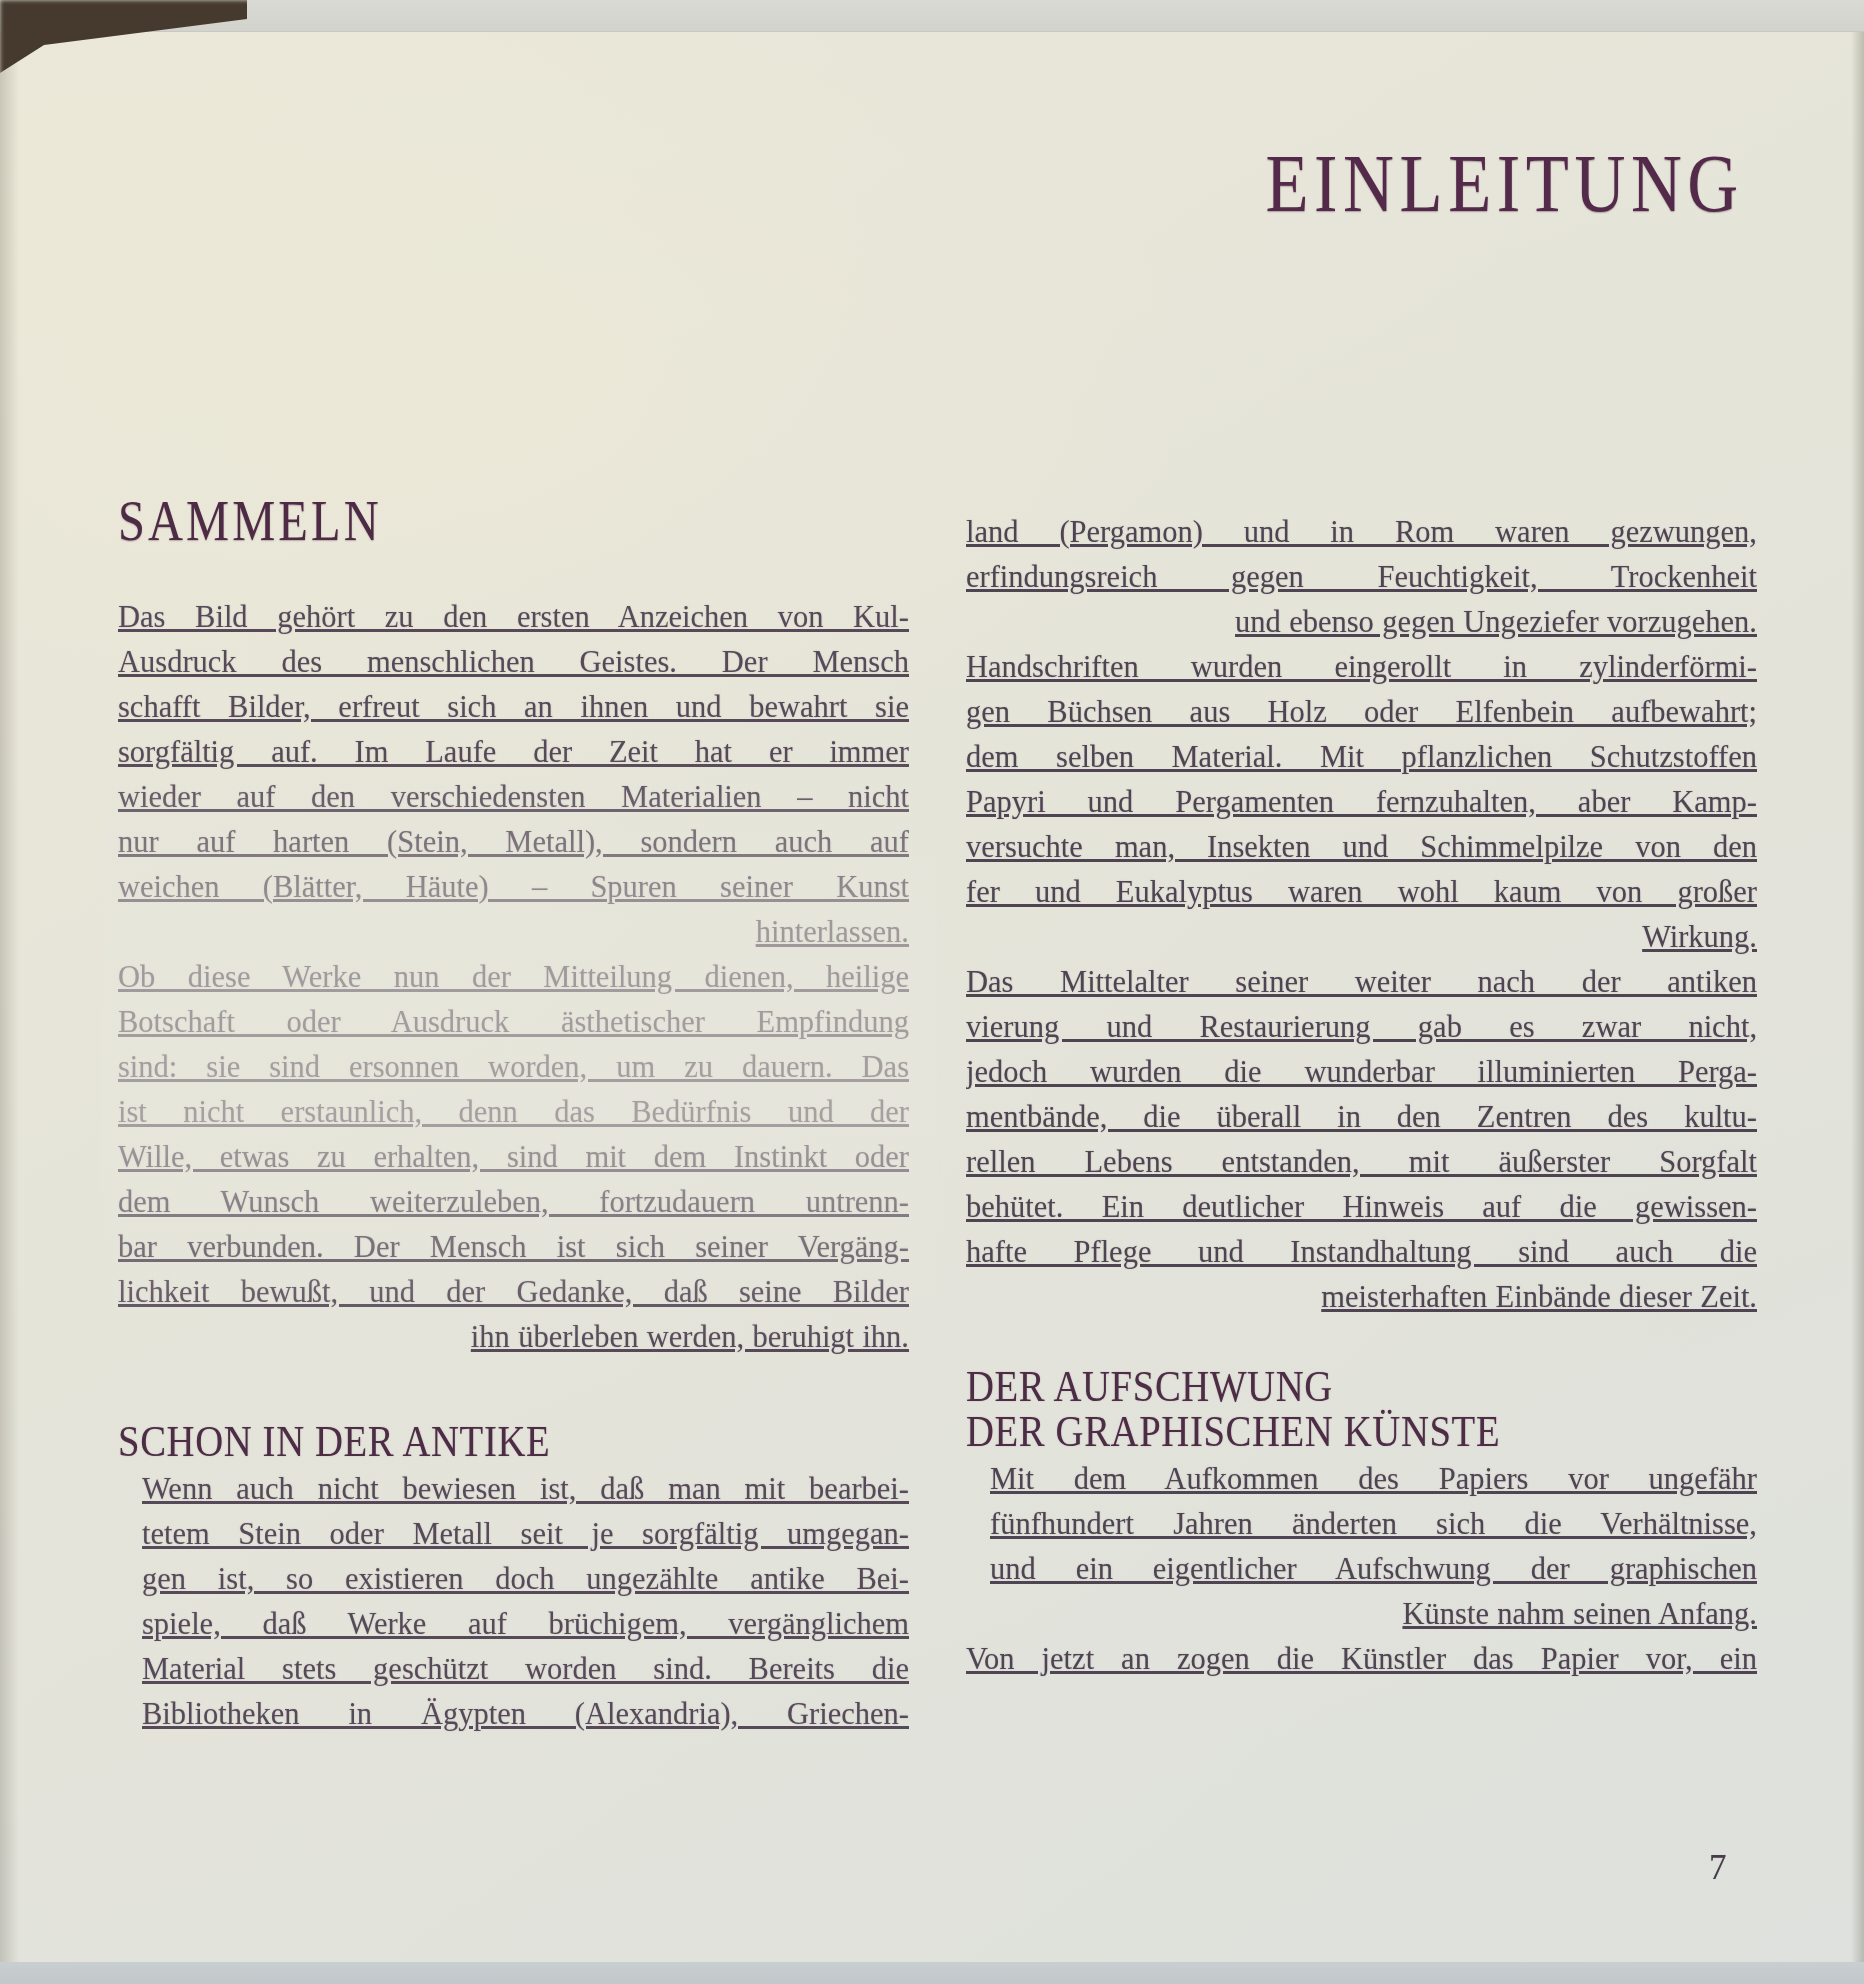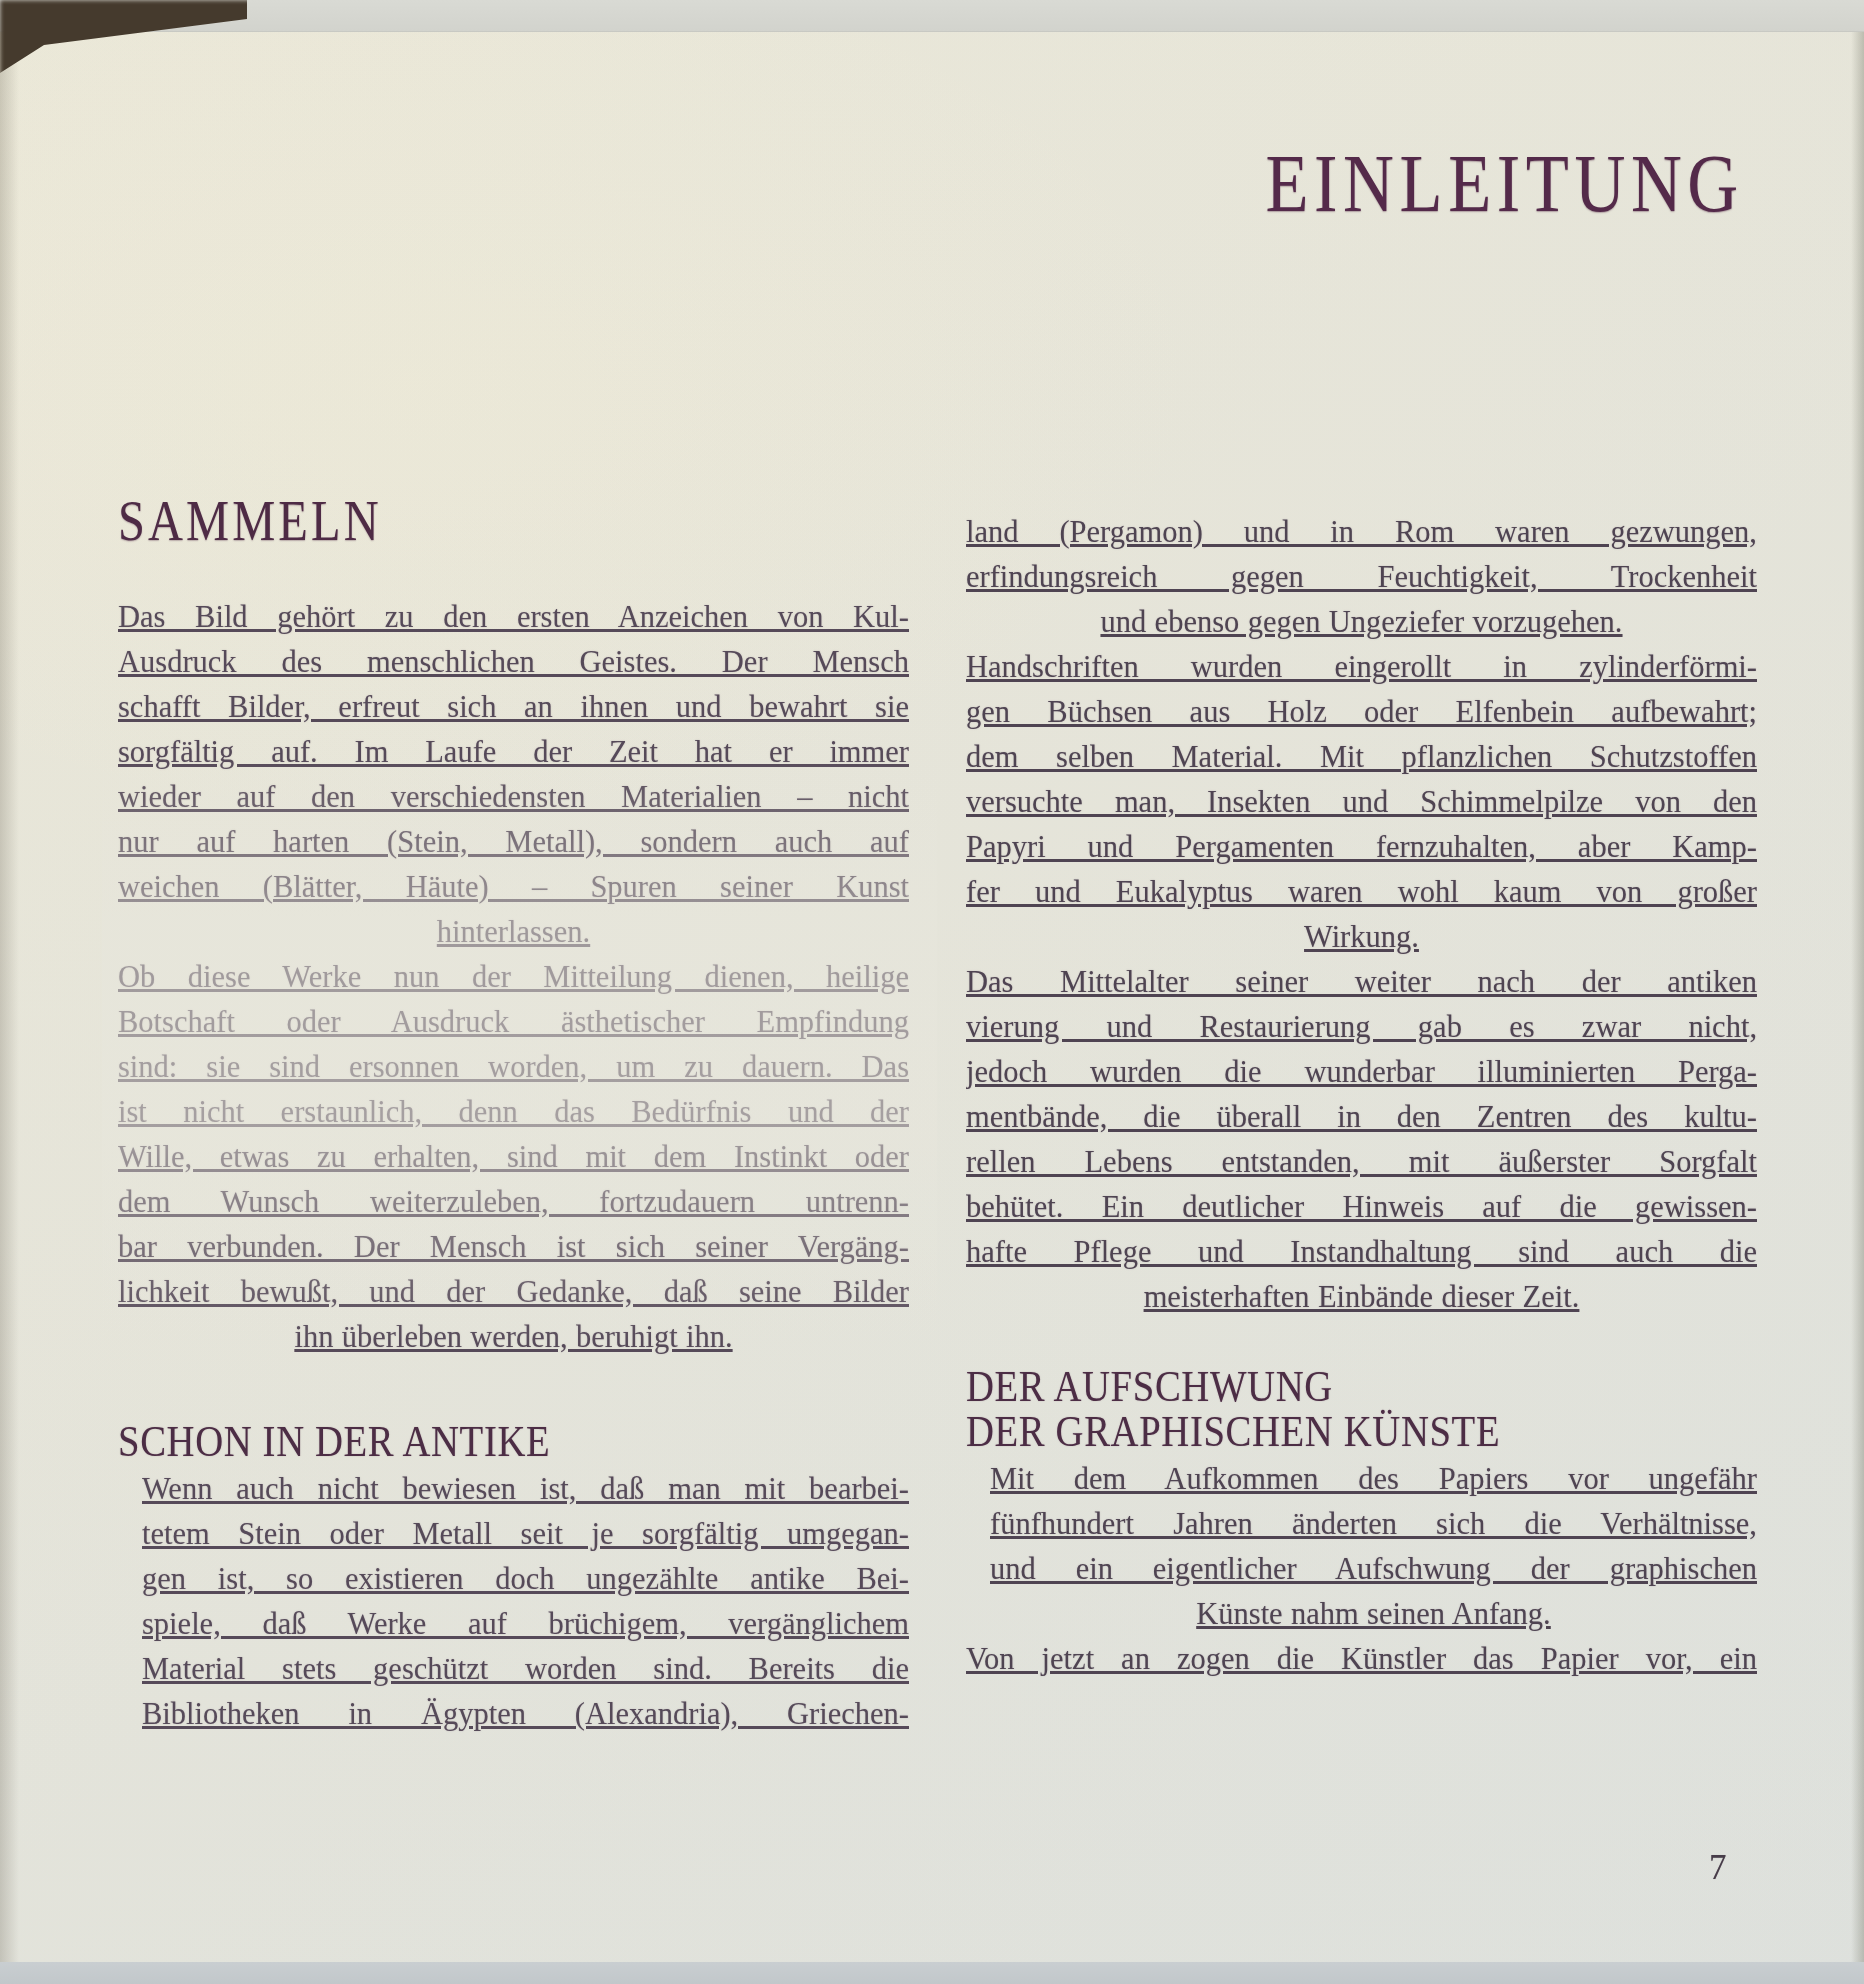--- a/index.html
+++ b/index.html
@@ -100,21 +100,21 @@
   .bline {
     height: 45px; line-height: 45px;
     font-size: 30.5px;
     word-spacing: 0.7px;
     overflow: hidden;
     text-shadow: 0 0 1.5px rgba(110,95,110,0.35);
     text-decoration: underline;
   }
   .just { text-align: justify; text-align-last: justify; }
   .just::after { content: ""; display: inline-block; width: 100%; height: 0; }
-  .rag  { text-align: center; }
+  .rag  { text-align: right; }
 
   
   .fade-overlay {
     position: absolute; left: 102px; top: 726px; width: 835px; height: 588px;
     background: linear-gradient(180deg,
       rgba(231,230,220,0) 0%,
       rgba(231,230,220,0.50) 28%,
       rgba(231,230,220,0.55) 62%,
       rgba(231,230,220,0) 100%);
     pointer-events: none;
@@ -176,22 +176,22 @@
   <div class="col col-right">
       <div class="para">
         <div class="bline just">land (Pergamon) und in Rom waren gezwungen,</div>
         <div class="bline just">erfindungsreich gegen Feuchtigkeit, Trockenheit</div>
         <div class="bline rag">und ebenso gegen Ungeziefer vorzugehen.</div>
       </div>
       <div class="para">
         <div class="bline just">Handschriften wurden eingerollt in zylinderförmi-</div>
         <div class="bline just">gen Büchsen aus Holz oder Elfenbein aufbewahrt;</div>
         <div class="bline just">dem selben Material. Mit pflanzlichen Schutzstoffen</div>
+        <div class="bline just">Papyri und Pergamenten fernzuhalten, aber Kamp-</div>
         <div class="bline just">versuchte man, Insekten und Schimmelpilze von den</div>
-        <div class="bline just">Papyri und Pergamenten fernzuhalten, aber Kamp-</div>
         <div class="bline just">fer und Eukalyptus waren wohl kaum von großer</div>
         <div class="bline rag">Wirkung.</div>
       </div>
       <div class="para">
         <div class="bline just">Das Mittelalter seiner weiter nach der antiken</div>
         <div class="bline just">vierung und Restaurierung gab es zwar nicht,</div>
         <div class="bline just">jedoch wurden die wunderbar illuminierten Perga-</div>
         <div class="bline just">mentbände, die überall in den Zentren des kultu-</div>
         <div class="bline just">rellen Lebens entstanden, mit äußerster Sorgfalt</div>
         <div class="bline just">behütet. Ein deutlicher Hinweis auf die gewissen-</div>

